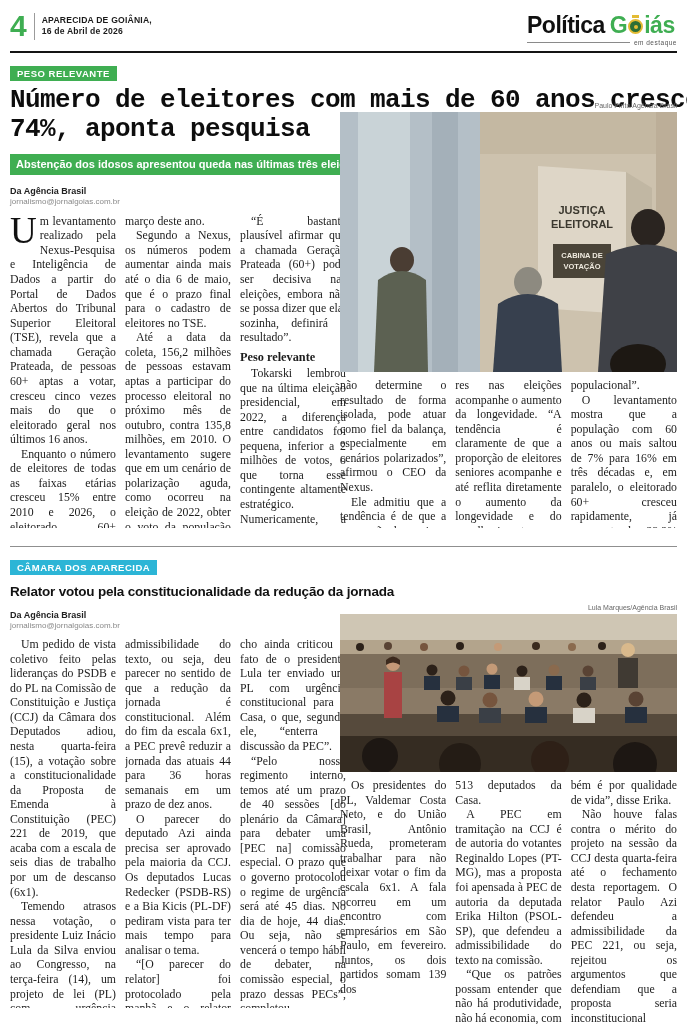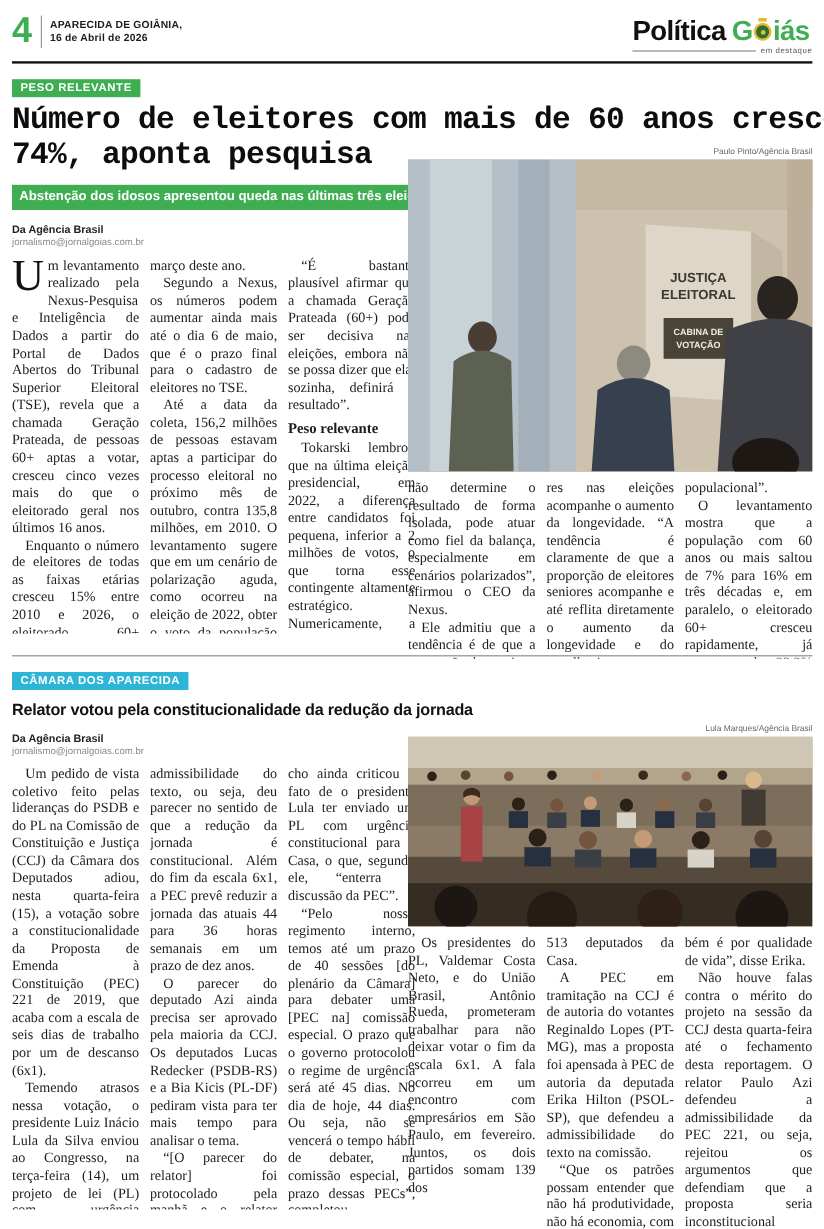--- a/index.html
+++ b/index.html
@@ -59,21 +59,21 @@
   .dropcap{float:left;font-size:37px;line-height:29px;padding:2px 3px 0 0;color:#111}
 
   .article{position:relative}
   .a1{height:472px;margin-top:10px}
   .a2{height:479px}
   .left-cols{width:336px}
   .a1 .left-cols{height:314px;margin-top:8px}
   .a2 .left-cols{height:371px;margin-top:7px}
 
   .right-region{position:absolute;right:0;width:337px;display:flex;flex-direction:column}
-  .a1 .right-region{top:60px}
+  .a1 .right-region{top:39px}
   .a2 .right-region{top:47px}
   .credit{font-family:"Liberation Sans",sans-serif;font-size:7px;color:#666;text-align:right;height:9px;margin-bottom:1px}
   .photo{width:337px;line-height:0;background:#b9ac97}
   .right-cols{margin-top:6px}
   .a1 .right-cols{height:150px}
   .a2 .right-cols{height:259px}
 
   .article-divider{border-top:1px solid #8f8f8f;margin:11px 0 10px 0}
 </style>
 </head>

